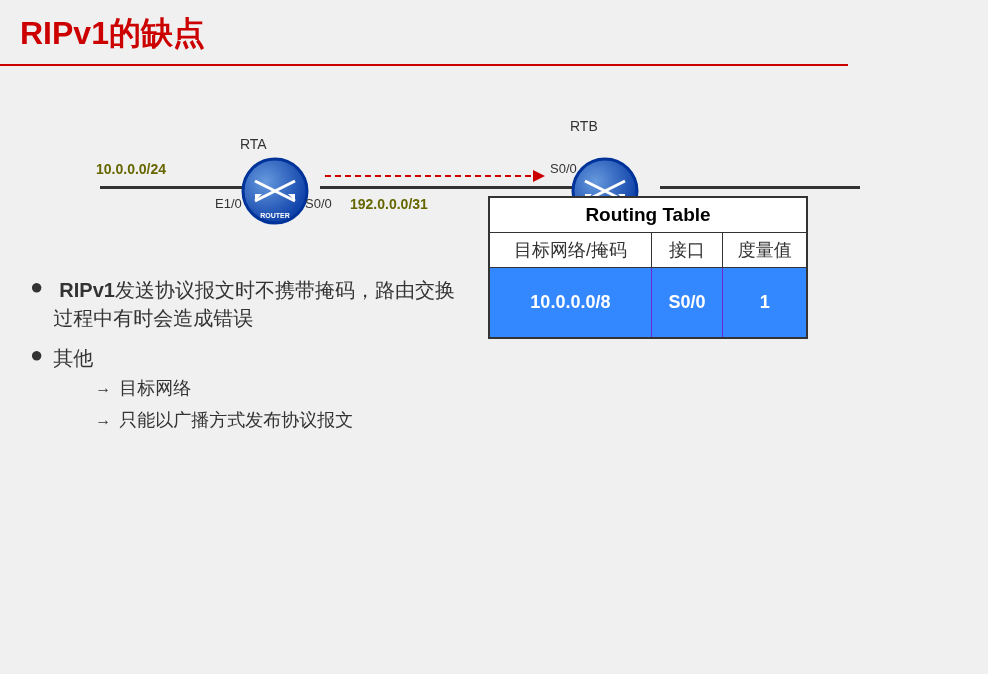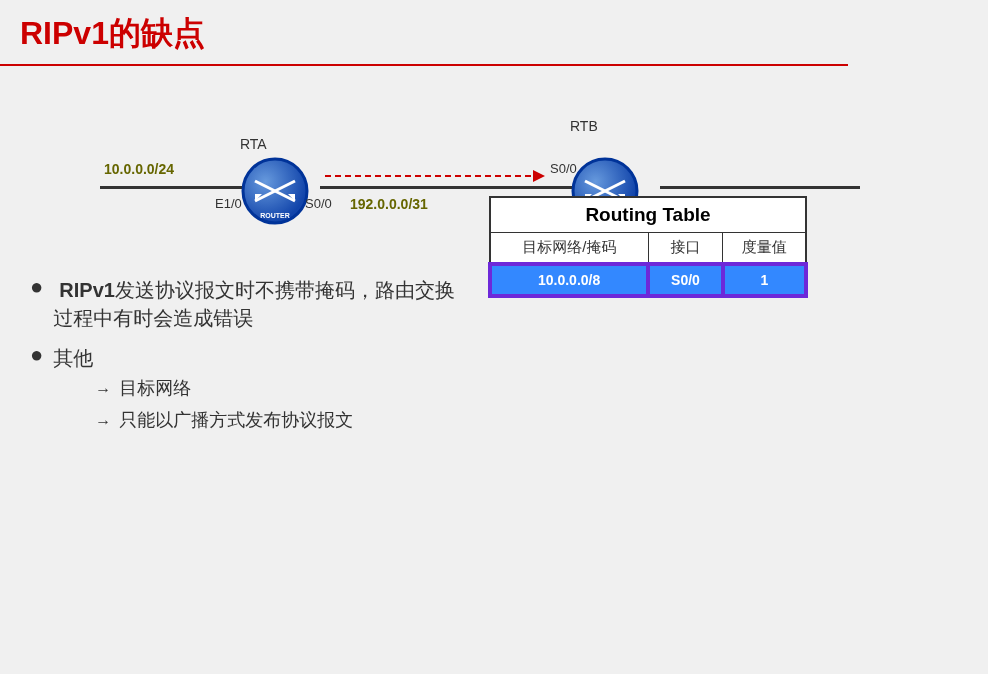--- a/index.html
+++ b/index.html
@@ -90,34 +90,34 @@
       text-align: center;
       font-size: 19px;
       font-weight: bold;
       padding: 6px 10px;
       border: 1px solid #333;
     }
 
     .routing-table .col-header {
       background: white;
       text-align: center;
-      font-size: 15px;
+      font-size: 18px;
       padding: 5px 4px;
       border: 1px solid #333;
       color: #333;
     }
 
     .routing-table .data-row td {
       background: #3388ff;
       color: white;
       text-align: center;
-      font-size: 14px;
-      font-weight: bold;
-      padding: 6px 8px;
-      border: 4px solid #6d28d9;
+      font-size: 18px;
+      font-weight: bold;
+      padding: 24px 8px;
+      border: 1px solid #6d28d9;
     }
 
     
     .content-area {
       margin: 10px 30px 0 30px;
     }
 
     .bullet-item {
       display: flex;
       align-items: flex-start;
@@ -214,21 +214,21 @@
       <line x1="55" y1="25" x2="15" y2="45" stroke="white" stroke-width="3"></line>
       <polygon points="15,45 22,38 15,38" fill="white"></polygon>
       <text x="35" y="62" text-anchor="middle" fill="white" font-size="7" font-weight="bold">ROUTER</text>
     </svg>
 
     <svg class="router-svg" style="left:305px; top:100px;" width="245" height="20">
       <line x1="0" y1="10" x2="220" y2="10" stroke="#cc0000" stroke-width="2" stroke-dasharray="6,4"></line>
       <polygon points="220,10 208,4 208,16" fill="#cc0000"></polygon>
     </svg>
 
-    <div class="net-label" style="left:84px; top:95px;">10.0.0.0/24</div>
+    <div class="net-label" style="left:76px; top:95px;">10.0.0.0/24</div>
 
     <div class="net-label" style="left:330px; top:130px;">192.0.0.0/31</div>
 
     <div class="iface-label" style="left:195px; top:130px;">E1/0</div>
 
     <div class="iface-label" style="left:285px; top:130px;">S0/0</div>
 
     <div class="iface-label" style="left:530px; top:95px;">S0/0</div>
 
     <div class="iface-label" style="left:622px; top:130px;">E1/0</div>

